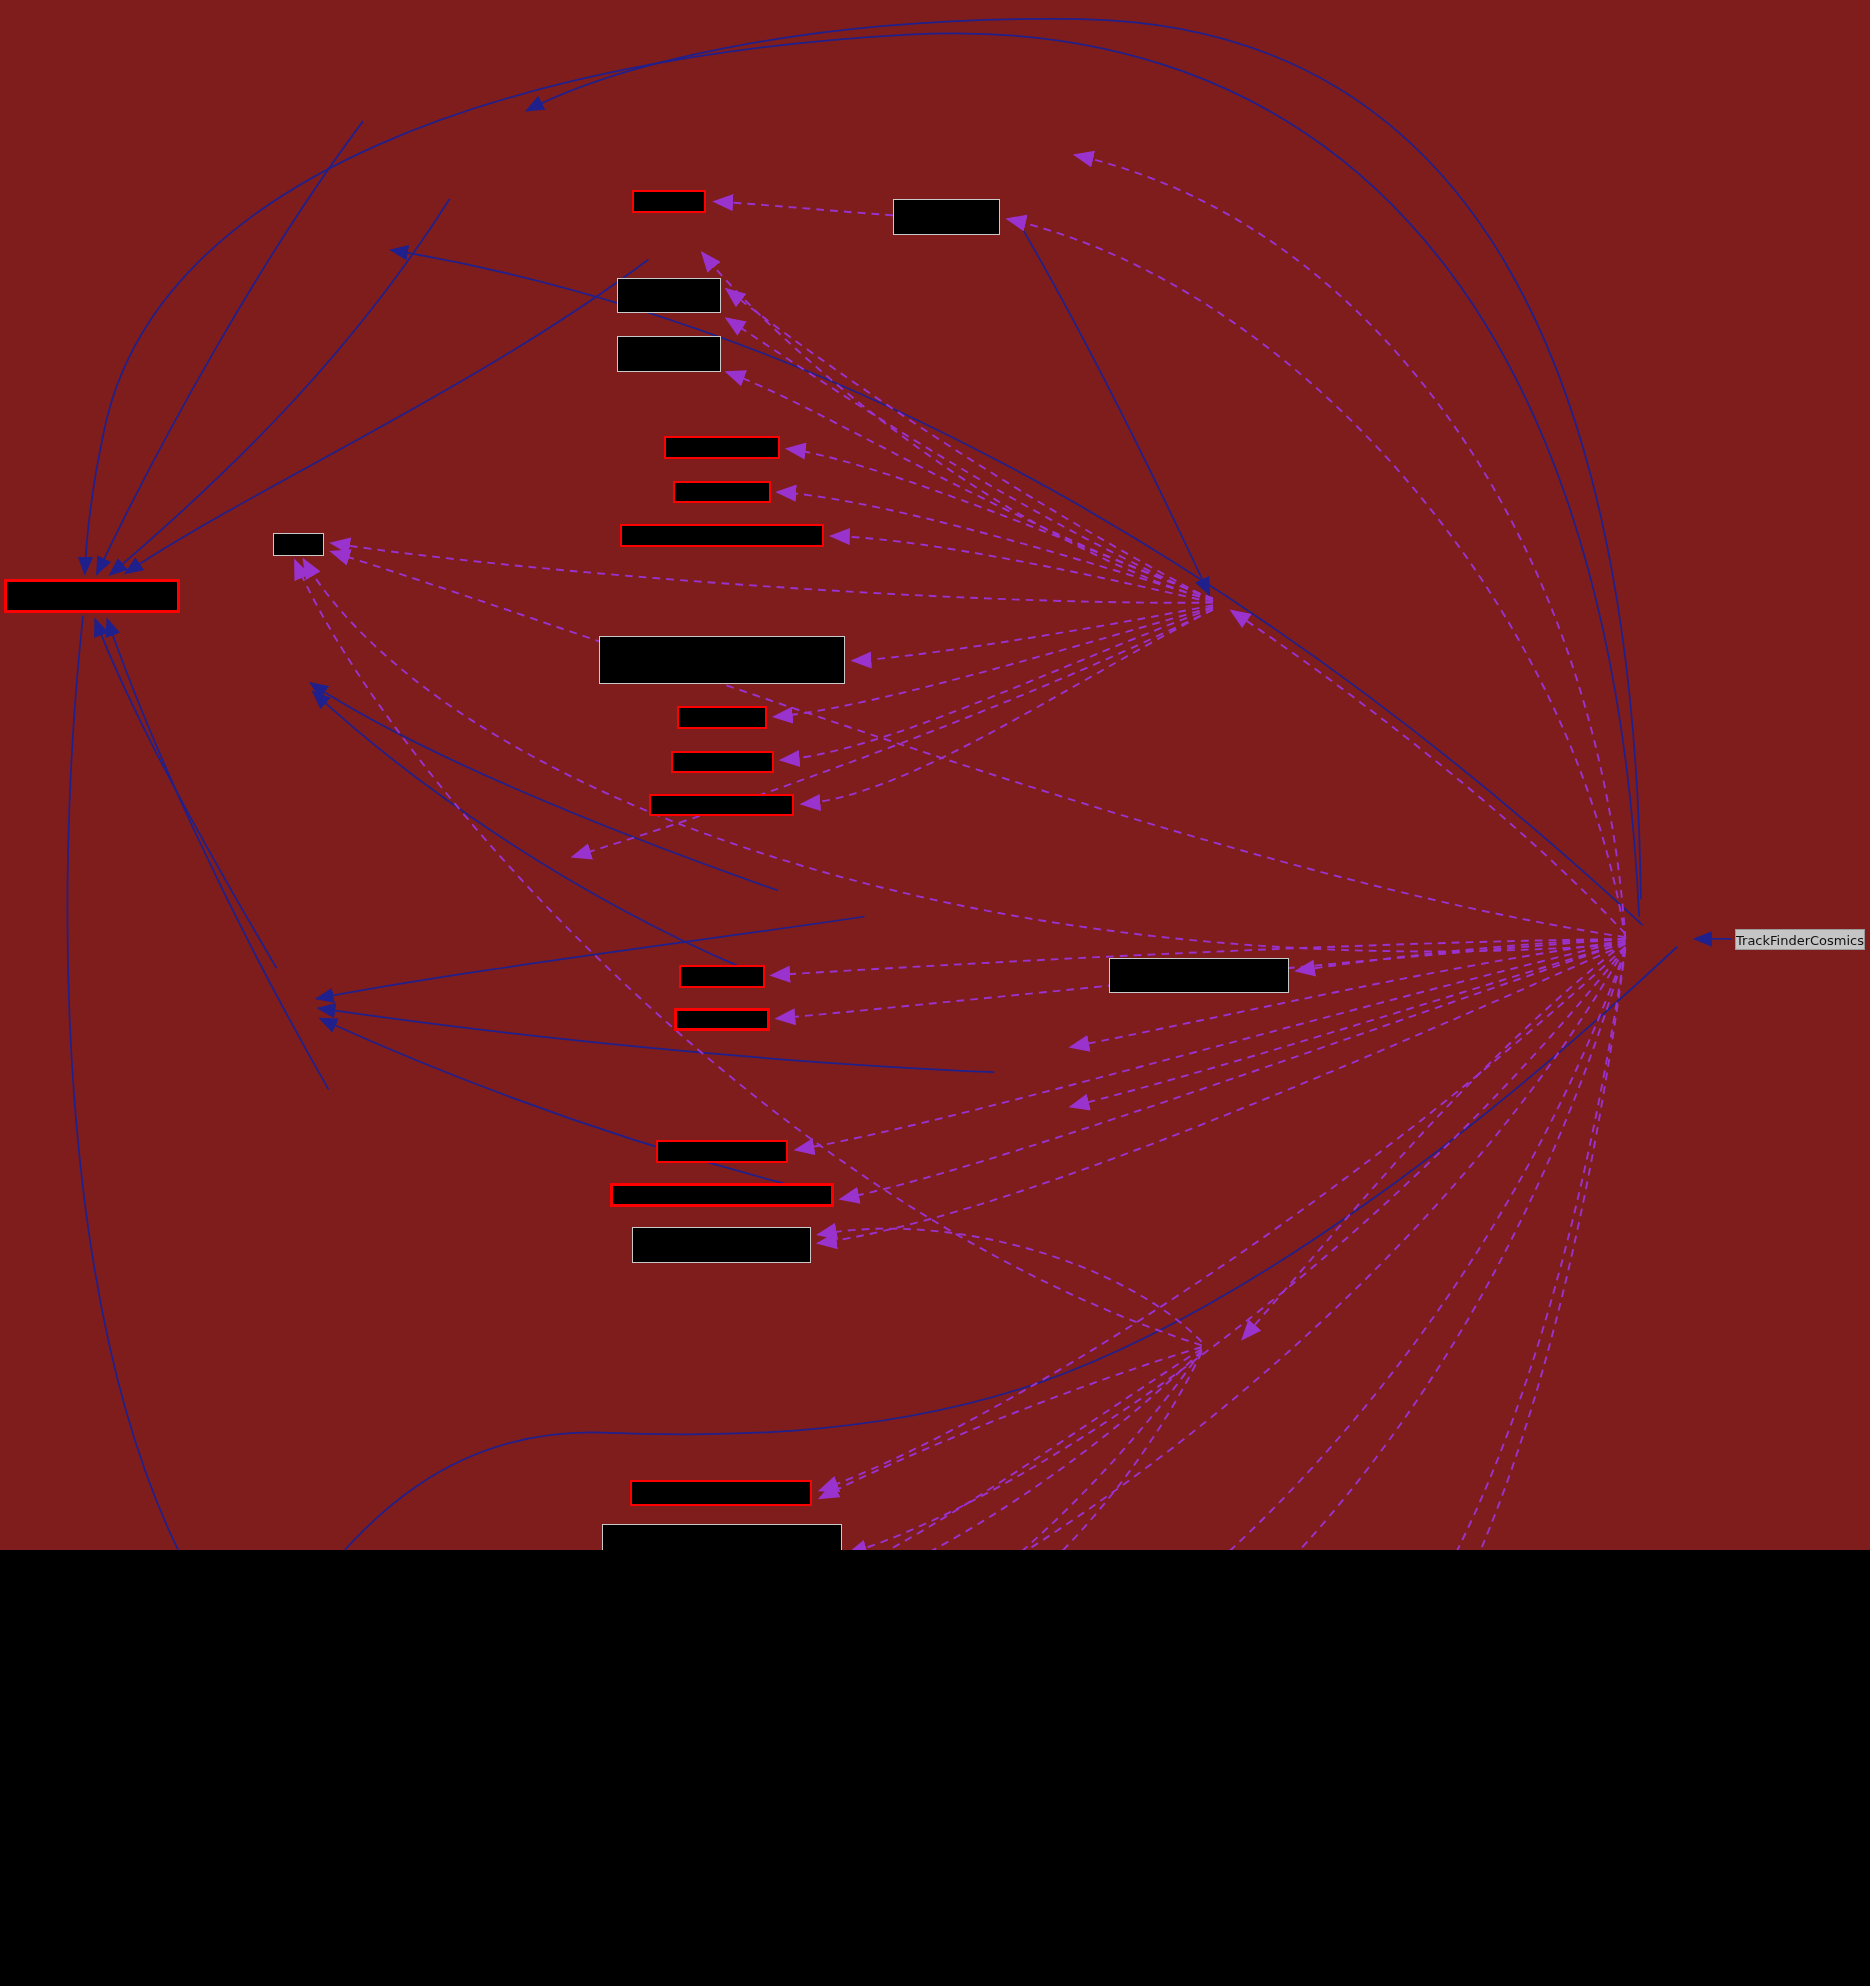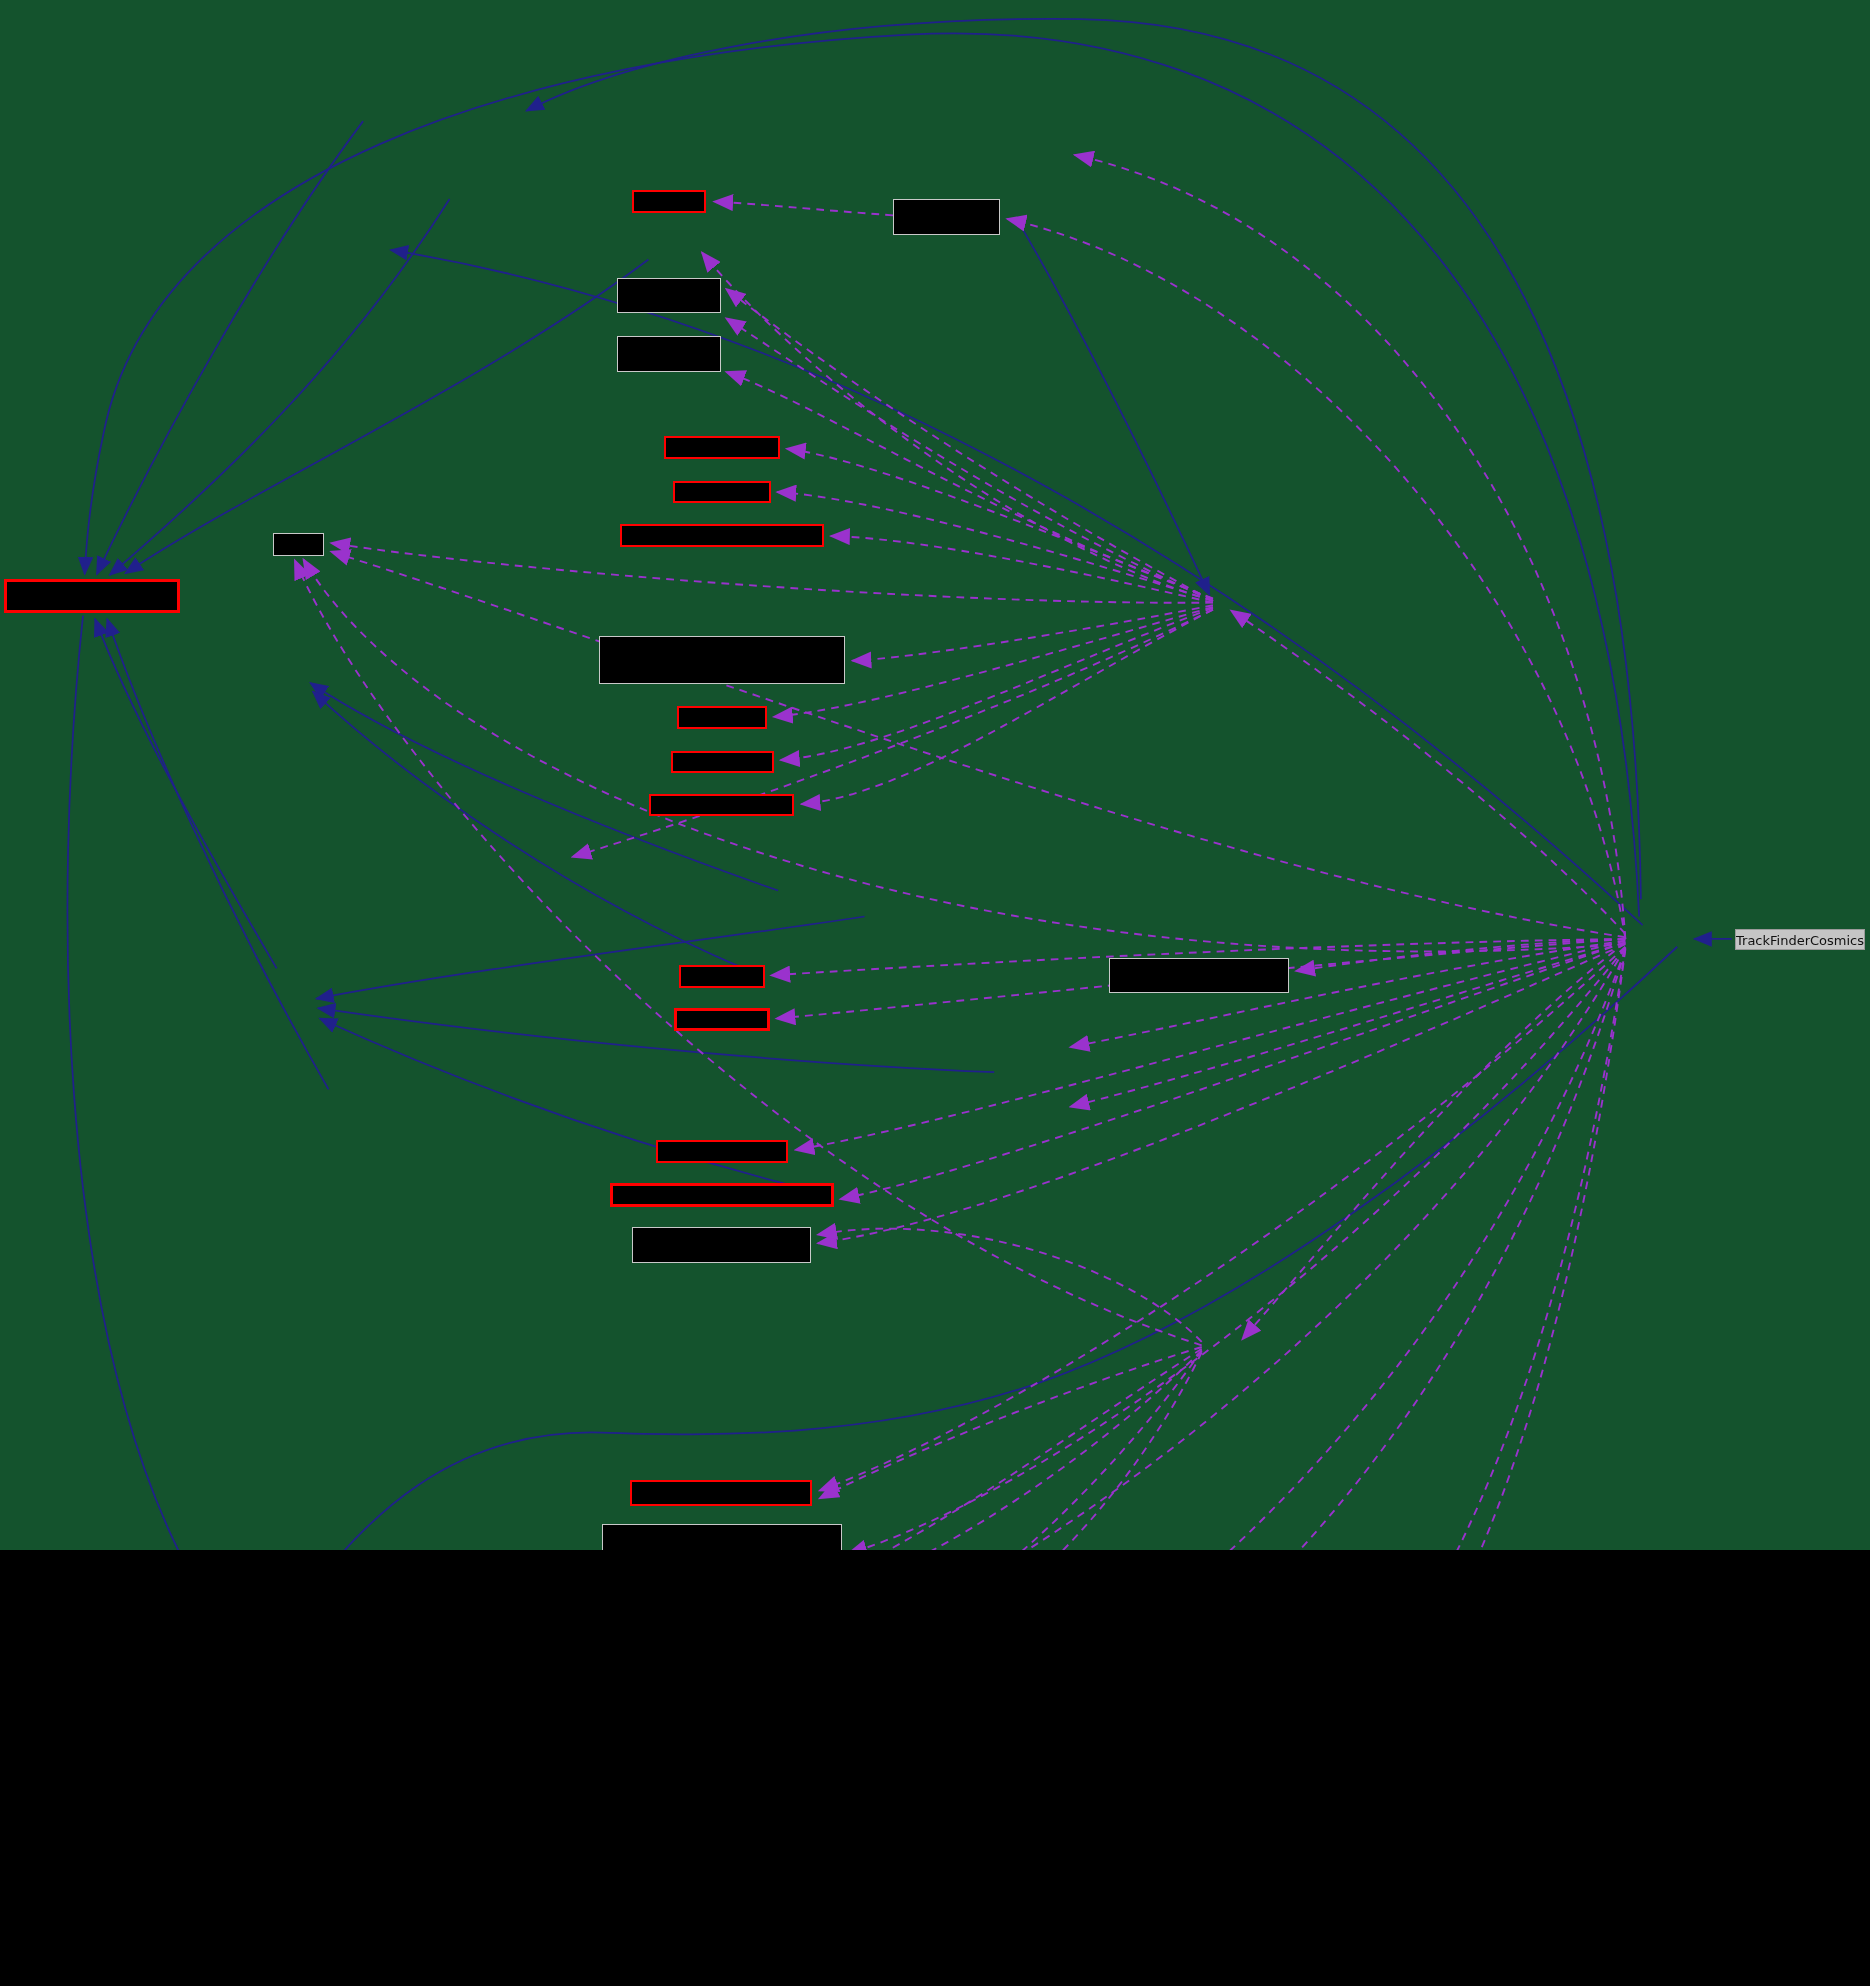--- a/index.html
+++ b/index.html
@@ -1,19 +1,19 @@
 <!DOCTYPE html>
 <html style="font-size:14px"><head>
 <meta charset="utf-8">
 <style>
   html,body{margin:0;padding:0;background:#000;}
   #canvas{
     position:relative;
     width:1870px;height:1550px;
-    background:#14532d;
+    background:#7f1d1d;
     font-family:"DejaVu Sans","Liberation Sans",sans-serif;
     overflow:hidden;
   }
   #edges{position:absolute;left:0;top:0;width:1870px;height:1986px;}
   .node{
     position:absolute;
     background:#000;
     box-sizing:border-box;
   }
   .node.red{border:2.6px solid #ff0000;}

